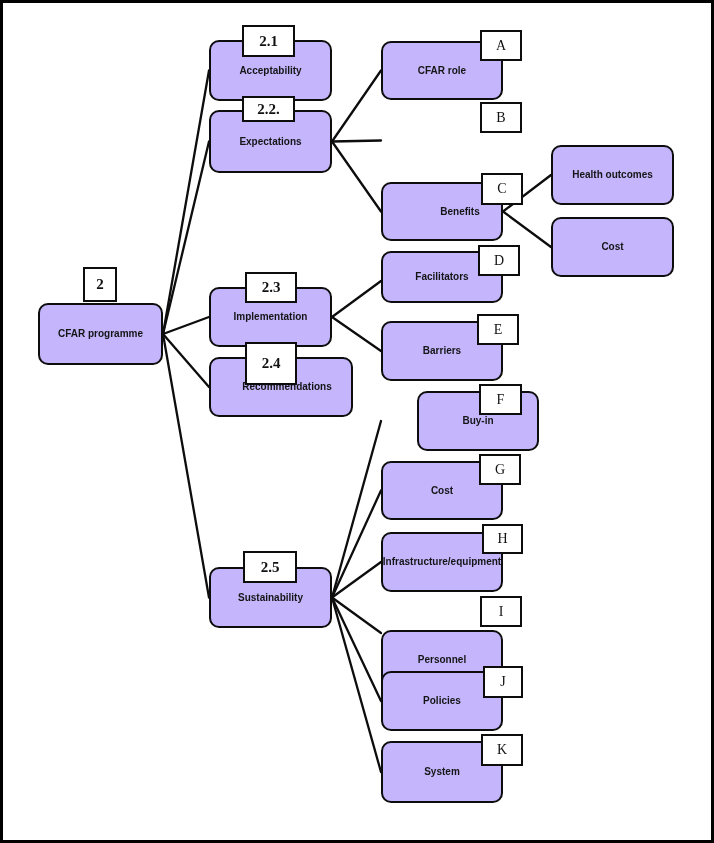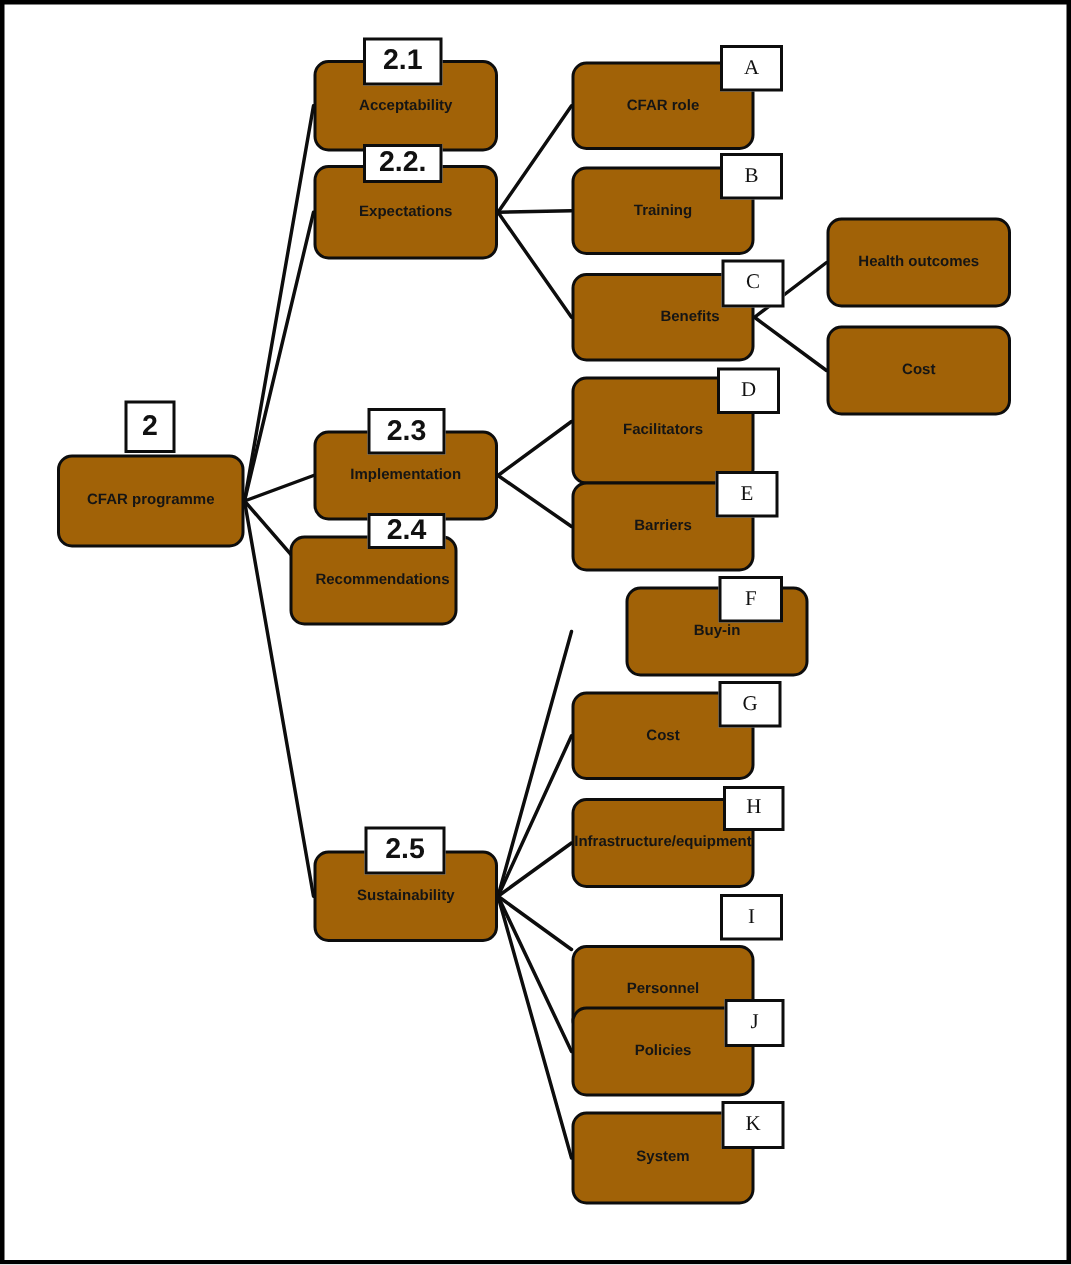--- a/index.html
+++ b/index.html
@@ -21,21 +21,21 @@
     z-index:1;
   }
   #edges line{
     stroke:#0d0d0d;
     stroke-width:2.3;
     stroke-linecap:round;
   }
   .node{
     position:absolute;
     box-sizing:border-box;
-    background:#a16207;
+    background:#c4b5fd;
     border:2.6px solid #0d0d0d;
     border-radius:10px;
     display:flex;align-items:center;justify-content:center;
     z-index:10;
   }
   .node .label{
     font-weight:bold;
     font-size:10px;
     line-height:1.15;
     color:#151515;
@@ -46,23 +46,23 @@
   .badge{
     position:absolute;
     box-sizing:border-box;
     background:#fff;
     border:2.4px solid #0d0d0d;
     display:flex;align-items:center;justify-content:center;
     z-index:20;
     color:#111;
   }
   .badge.num{
-    font-family:Liberation Sans, sans-serif;
+    font-family:Liberation Serif, serif;
     font-weight:bold;
-    font-size:19px;
+    font-size:15px;
     text-align:center;
   }
   .badge.letter{
     font-family:"Liberation Serif",serif;
     font-weight:400;
     font-size:14px;
     border-width:2px;
   }
 </style>
 </head>
@@ -99,41 +99,38 @@
     </div>
     <div class="badge num" style="left: 242px; top: 25px; width: 53px; height: 32px;">2.1</div>
     <div class="node" style="left: 209px; top: 110px; width: 123px; height: 63px;">
       <span class="label">Expectations</span>
     </div>
     <div class="badge num" style="left: 242px; top: 96px; width: 53px; height: 26px;">2.2.</div>
     <div class="node" style="left: 209px; top: 287px; width: 123px; height: 60px;">
       <span class="label">Implementation</span>
     </div>
     <div class="badge num" style="left: 245px; top: 272px; width: 52px; height: 31px;">2.3</div>
-    <div class="node" style="left: 193px; top: 357px; width: 112px; height: 60px; padding-left: 12px;">
+    <div class="node" style="left: 209px; top: 357px; width: 144px; height: 60px; padding-left: 12px;">
       <span class="label">Recommendations</span>
     </div>
-    <div class="badge num" style="left: 245px; top: 342px; width: 52px; height: 24px;">2.4</div>
+    <div class="badge num" style="left: 245px; top: 342px; width: 52px; height: 43px;">2.4</div>
     <div class="node" style="left: 209px; top: 567px; width: 123px; height: 61px;">
       <span class="label">Sustainability</span>
     </div>
     <div class="badge num" style="left: 243px; top: 551px; width: 54px; height: 32px;">2.5</div>
     <div class="node" style="left: 381px; top: 41px; width: 122px; height: 59px;">
       <span class="label">CFAR role</span>
     </div>
     <div class="badge letter" style="left: 480px; top: 30px; width: 42px; height: 31px;">A</div>
-    <div class="node" style="left: 381px; top: 111px; width: 122px; height: 59px;">
-      <span class="label">Training</span>
-    </div>
     <div class="badge letter" style="left: 480px; top: 102px; width: 42px; height: 31px;">B</div>
     <div class="node" style="left: 381px; top: 182px; width: 122px; height: 59px; padding-left: 36px;">
       <span class="label">Benefits</span>
     </div>
     <div class="badge letter" style="left: 481px; top: 173px; width: 42px; height: 32px;">C</div>
-    <div class="node" style="left: 381px; top: 251px; width: 122px; height: 72px;">
+    <div class="node" style="left: 381px; top: 251px; width: 122px; height: 52px;">
       <span class="label">Facilitators</span>
     </div>
     <div class="badge letter" style="left: 478px; top: 245px; width: 42px; height: 31px;">D</div>
     <div class="node" style="left: 381px; top: 321px; width: 122px; height: 60px;">
       <span class="label">Barriers</span>
     </div>
     <div class="badge letter" style="left: 477px; top: 314px; width: 42px; height: 31px;">E</div>
     <div class="node" style="left: 381px; top: 391px; width: 122px; height: 60px; margin-left: 36px;">
       <span class="label">Buy-in</span>
     </div>

